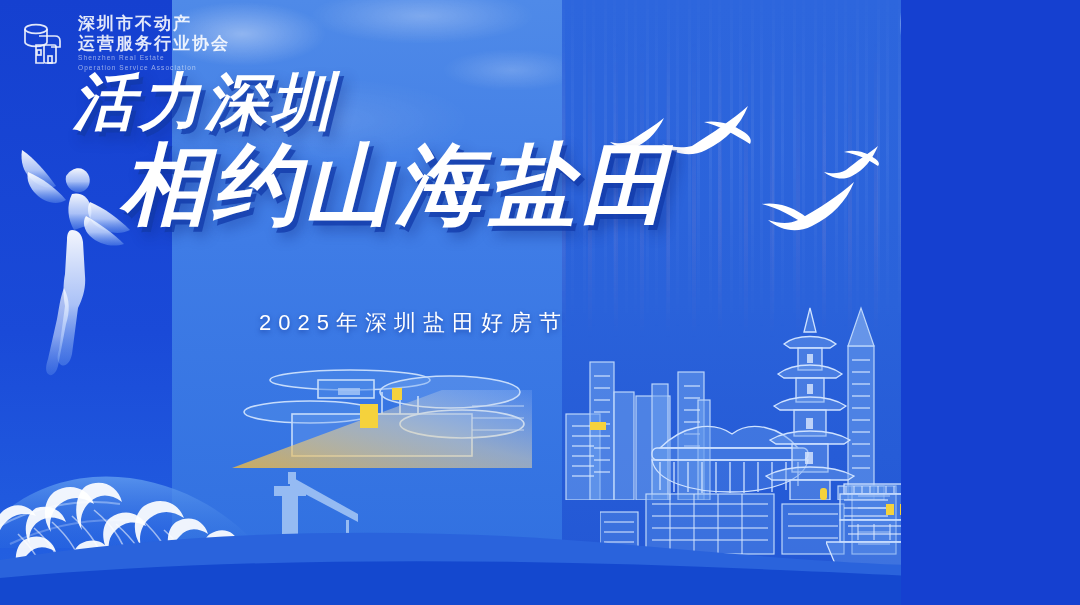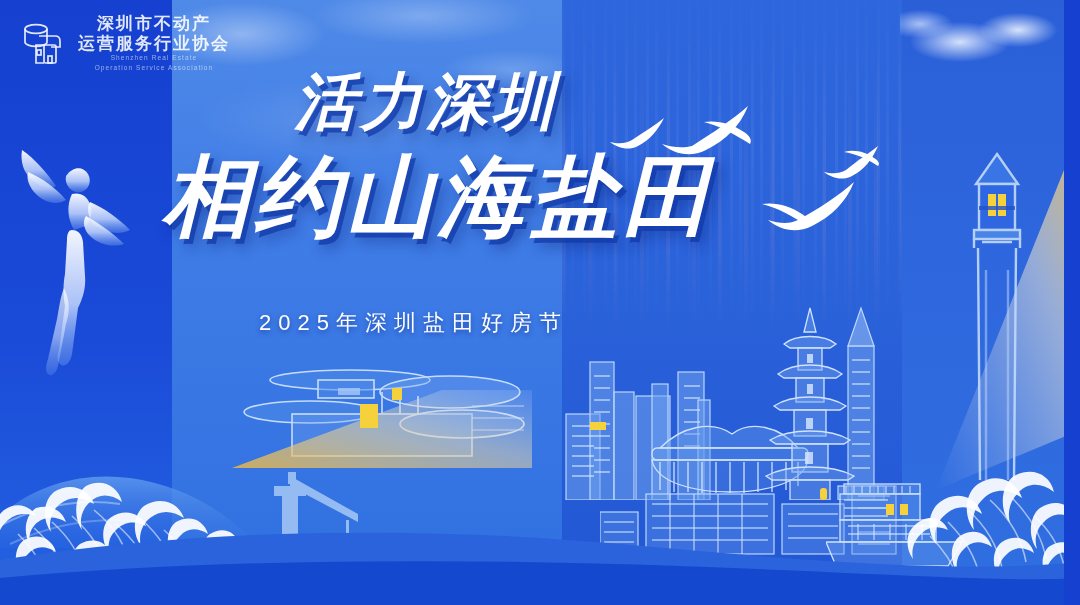--- a/index.html
+++ b/index.html
@@ -3,23 +3,22 @@
 <meta charset="utf-8">
 <title>2025 Shenzhen Yantian Good Housing Festival Poster</title>
 <style>
   * { margin:0; padding:0; box-sizing:border-box; }
   html,body {
     width:1080px; height:605px; overflow:hidden;
     background:#1540d0;
     font-family:"Liberation Sans","DejaVu Sans",sans-serif;
   }
   #poster {
-    position:relative; width:1064px; height:605px; overflow:hidden;
+    position:relative; width:901px; height:605px; overflow:hidden;
     background:#7f1d1d;
-    text-align:center;
   }
 
   
   .panel { position:absolute; top:0; bottom:0; }
   .p-left   { left:0;    width:172px; background:linear-gradient(180deg,#1540d0 0%,#1a4ad8 55%,#2463e2 100%); }
   .p-mid1   { left:172px; width:390px; background:linear-gradient(180deg,#4f8ae8 0%,#3f7ce6 40%,#2f6fe0 100%); }
   .p-mid2   { left:562px; width:340px; background:linear-gradient(180deg,#2d66dd 0%,#2a62da 50%,#2256d4 100%); }
   .p-right  { left:902px; right:0;     background:linear-gradient(180deg,#2a5fd8 0%,#2f68de 50%,#2f6fe0 100%); }
 
   
@@ -76,21 +75,21 @@
   .headline { position:absolute; left:0; top:70px; width:780px; }
   .hl1, .hl2 {
     color:#ffffff; font-weight:800; font-style:italic;
     font-family:"DejaVu Sans","Liberation Sans",sans-serif;
     text-shadow:
        4px 5px 0 rgba(18,58,170,.75),
        7px 9px 14px rgba(10,34,120,.45);
     white-space:nowrap;
   }
   .hl1 { font-size:62px; letter-spacing:4px; padding-left:73px; line-height:1.02; }
-  .hl2 { font-size:88px; letter-spacing:4px; padding-left:96px; line-height:1.08; margin-top:16px; }
+  .hl2 { font-size:88px; letter-spacing:4px; padding-left:120px; line-height:1.08; margin-top:4px; }
   .subtitle {
     position:absolute; left:259px; top:308px;
     color:#ffffff; font-size:22px; letter-spacing:7px; font-weight:500;
     text-shadow:0 2px 5px rgba(13,45,140,.6);
     white-space:nowrap;
   }
 
   
   .art { position:absolute; }
 

